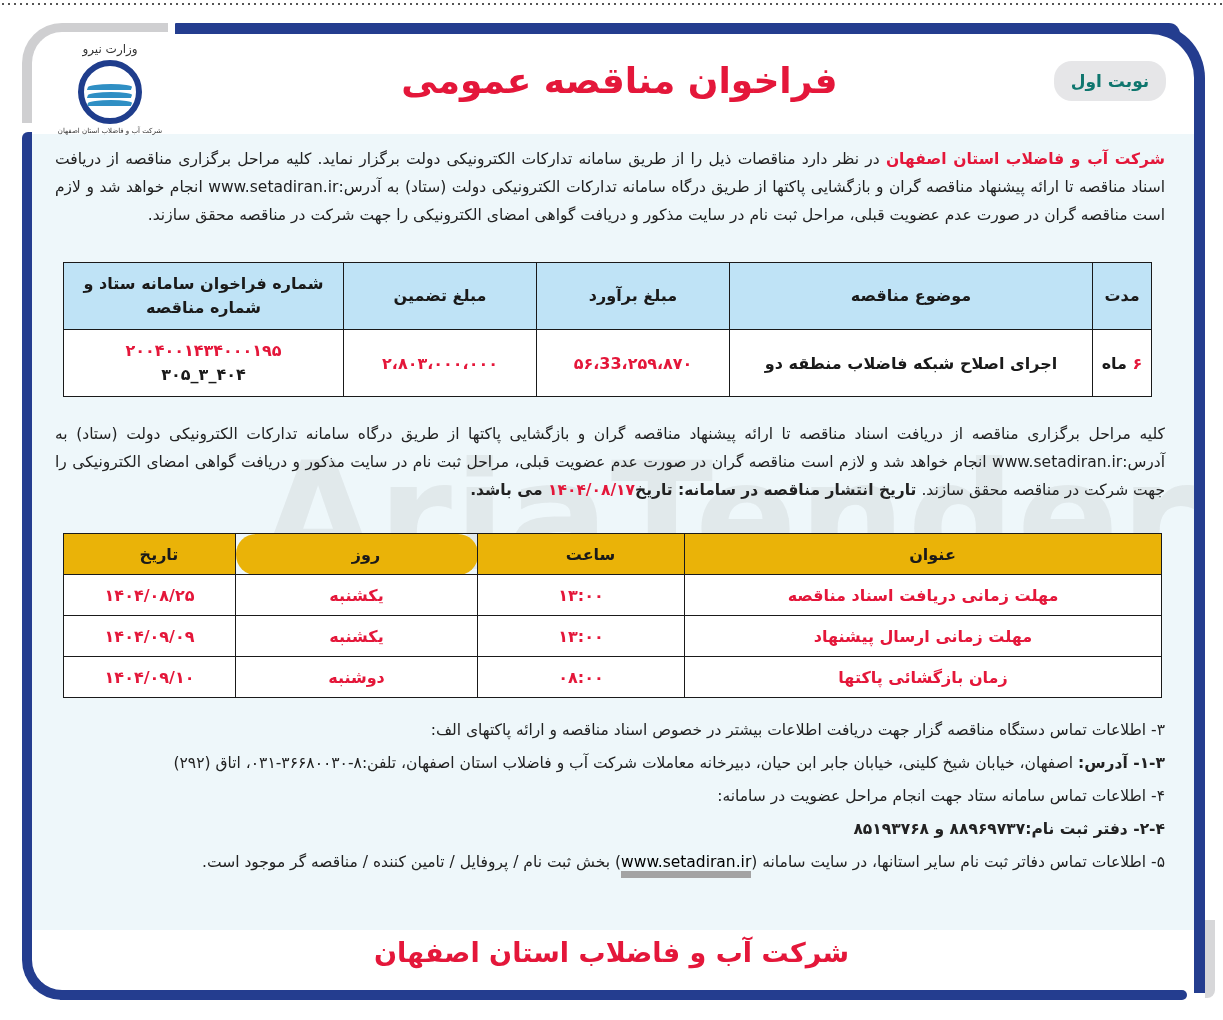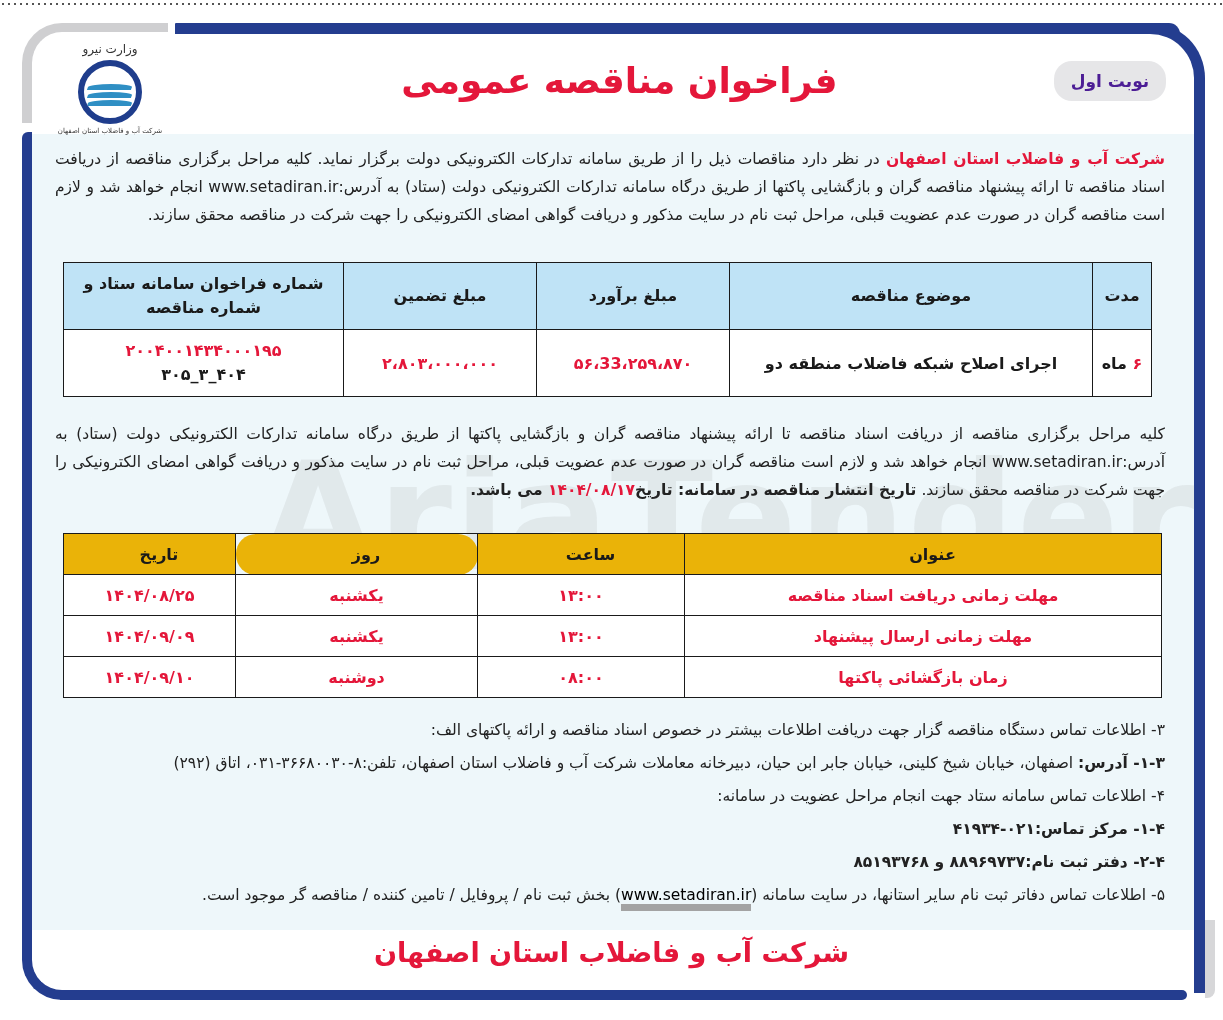--- a/index.html
+++ b/index.html
@@ -22,21 +22,21 @@
 
   .content-bg { position:absolute; top:134px; left:32px; width:1163px; height:796px; background:#eef7fa; }
 
   
   .logo { position:absolute; top:42px; left:50px; width:120px; text-align:center; }
   .logo .ministry { font-size:12px; color:#333; }
   .logo-circle { width:52px; height:52px; margin:4px auto 3px; border:6px solid #1f3d8c; border-radius:50%; position:relative; overflow:hidden; background:#fff; }
   .logo-circle .wave { position:absolute; left:4px; width:44px; height:6px; background:#2f8fc4; border-radius:50% 50% 0 0; transform:skewX(-20deg); }
   .logo .company { font-size:7px; color:#333; }
   .title { position:absolute; top:60px; left:8px; width:1223px; text-align:center; color:#e4173a; font-size:36px; font-weight:bold; }
-  .round-badge { position:absolute; top:61px; right:57px; width:112px; height:40px; background:#e6e6e8; border-radius:18px; text-align:center; line-height:40px; font-size:17px; font-weight:bold; color:#4c1d95; }
+  .round-badge { position:absolute; top:61px; right:57px; width:112px; height:40px; background:#e6e6e8; border-radius:18px; text-align:center; line-height:40px; font-size:17px; font-weight:bold; color:#0f766e; }
 
   .para { position:absolute; left:55px; width:1110px; direction:rtl; text-align:justify; font-size:15.5px; line-height:28px; color:#222; }
   .red { color:#e4173a; }
   .bold { font-weight:bold; }
   .link { color:#000000; border-bottom:7px solid #a3a3a3; }
 
   table { border-collapse:collapse; direction:rtl; position:absolute; }
   td, th { border:1.5px solid #1a1a1a; text-align:center; font-size:16px; }
   .t1 { top:262px; left:63px; width:1089px; }
   .t1 th { background:#bfe3f6; height:64px; font-weight:bold; line-height:24px; }
@@ -135,18 +135,17 @@
     <td>دوشنبه</td>
     <td>۱۴۰۴/۰۹/۱۰</td>
   </tr>
 </tbody>
   </table>
 
 <div class="list" style="top:714px;">
   <div>۳- اطلاعات تماس دستگاه مناقصه گزار جهت دریافت اطلاعات بیشتر در خصوص اسناد مناقصه و ارائه پاکتهای الف:</div>
   <div><span class="bold">۱-۳- آدرس:</span><span> اصفهان، خیابان شیخ کلینی، خیابان جابر ابن حیان، دبیرخانه معاملات شرکت آب و فاضلاب استان اصفهان، تلفن:۸-۳۶۶۸۰۰۳۰-۰۳۱، اتاق (۲۹۲)</span></div>
   <div>۴- اطلاعات تماس سامانه ستاد جهت انجام مراحل عضویت در سامانه:</div>
-  <div><span class="bold">۱-۴- مرکز تماس:</span><span class="bold">۰۲۱-۴۱۹۳۴</span></div>
   <div><span class="bold">۲-۴- دفتر ثبت نام:</span><span class="bold">۸۸۹۶۹۷۳۷ و ۸۵۱۹۳۷۶۸</span></div>
   <div><span>۵- اطلاعات تماس دفاتر ثبت نام سایر استانها، در سایت سامانه (</span><span class="link">www.setadiran.ir</span><span>) بخش ثبت نام / پروفایل / تامین کننده / مناقصه گر موجود است.</span></div>
 </div>
 
 <div class="footer">شرکت آب و فاضلاب استان اصفهان</div>
 
 </body></html>

